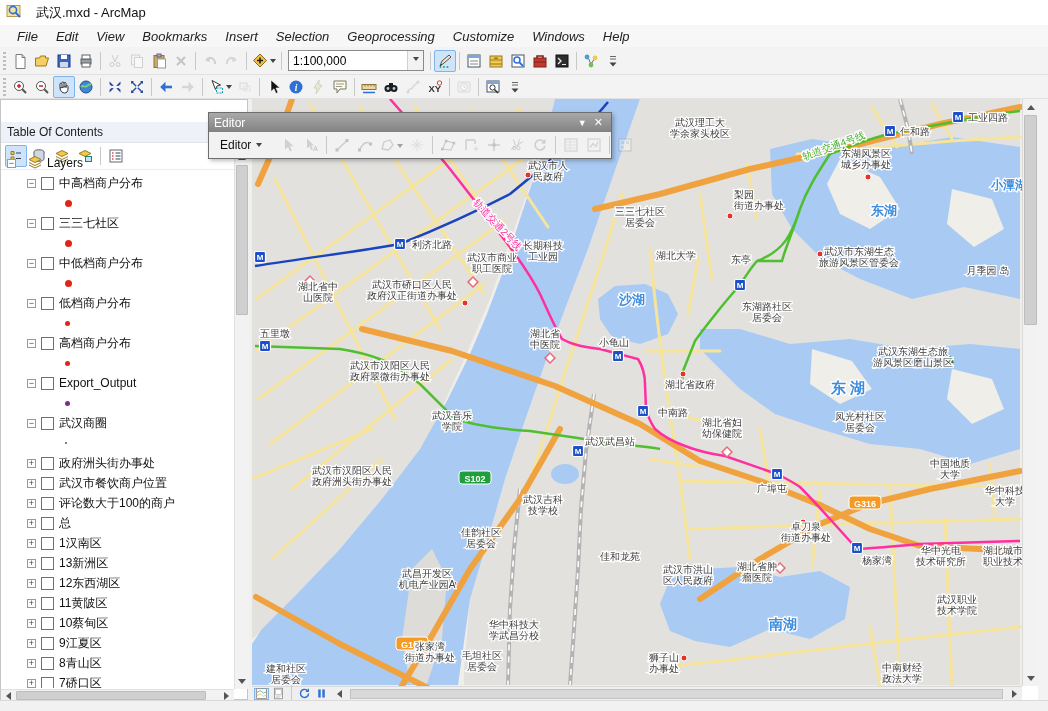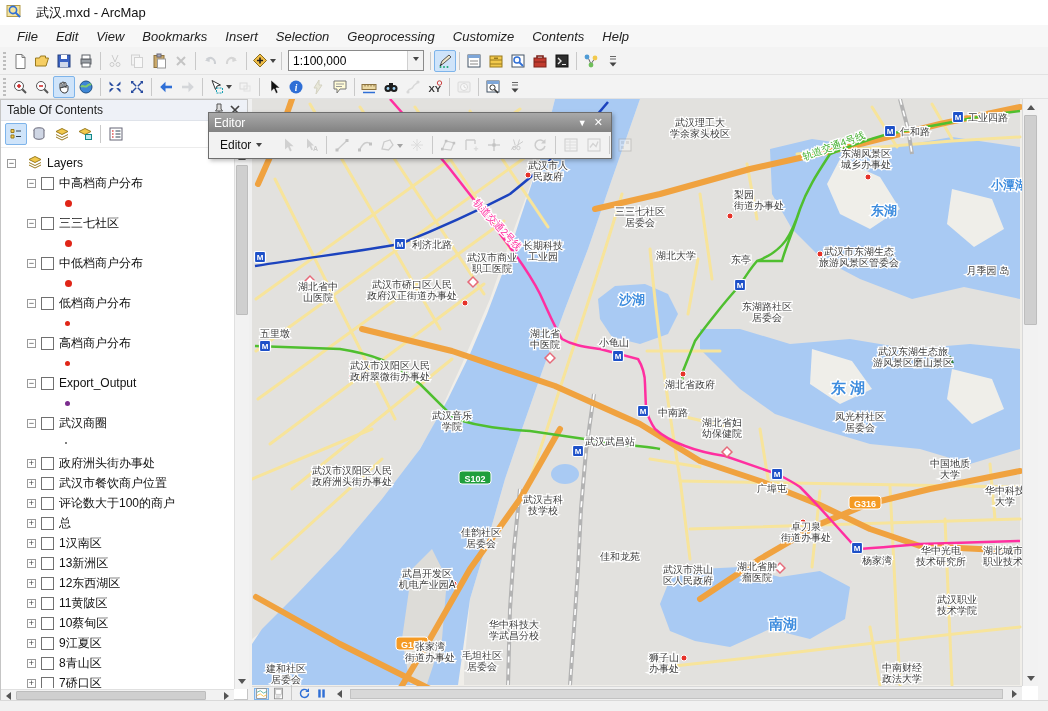--- a/index.html
+++ b/index.html
@@ -33,21 +33,21 @@
     font-family:"Liberation Sans",sans-serif; }
   .scalebox .cbtn { width:16px; height:19px; background:#f2f2f2; border-left:1px solid #d0d0d0;
     display:flex; align-items:center; justify-content:center; }
 
   
   .main { position:absolute; left:0; top:99px; width:1048px; height:601px; }
 
   
   .toc { position:absolute; left:0; top:0; width:248px; height:601px; background:#fff; border:1px solid #c5c5c5; }
   .toc-head { height:21px; background:#eef1f7; display:flex; align-items:center; font-size:12px; color:#222;
-    padding:0 4px 0 6px; border-bottom:1px solid #dfe3ea; }
+    padding:0 4px 0 6px; border-bottom:1px solid #dfe3ea;margin-top:22px; }
   .toc-head .sp { flex:1; }
   .hbtn { width:16px; height:16px; display:flex; align-items:center; justify-content:center; }
   .toc-tools { height:27px; display:flex; align-items:center; padding-left:4px; gap:1px; border-bottom:1px solid #ececec; }
   .toc-tree { position:absolute; left:0; top:49px; width:233px; height:539px; overflow:hidden; font-size:12px; color:#111; padding-top:4px; }
   .trow { height:20px; display:flex; align-items:center; white-space:nowrap; }
   .expbox { width:9px; height:9px; border:1px solid #9a9a9a; background:#fff; font-size:9px; line-height:7px;
     text-align:center; color:#444; margin-right:5px; flex:0 0 auto; }
   .chk { width:13px; height:13px; border:1px solid #707070; background:#fff; margin-right:5px; flex:0 0 auto; }
   .symrow { height:20px; display:flex; align-items:center; padding-left:64px; }
   .lyricon { margin:0 4px 0 6px; }
@@ -102,21 +102,21 @@
   </div>
   <div class="menubar" id="menubar">
       <span class="mi">File</span>
       <span class="mi">Edit</span>
       <span class="mi">View</span>
       <span class="mi">Bookmarks</span>
       <span class="mi">Insert</span>
       <span class="mi">Selection</span>
       <span class="mi">Geoprocessing</span>
       <span class="mi">Customize</span>
-      <span class="mi">Contents</span>
+      <span class="mi">Windows</span>
       <span class="mi">Help</span>
     </div>
   <div class="tbar" id="tb1">
       <div class="grip"></div>
       <div class="tbtn">
         <svg width="16" height="16" viewBox="0 0 16 16">
           <path d="M4 1.5h6l3 3v11H4z" fill="#fff" stroke="#7a7a7a"></path>
           <path d="M10 1.5v3h3" fill="none" stroke="#7a7a7a"></path>
         </svg>
       </div>

